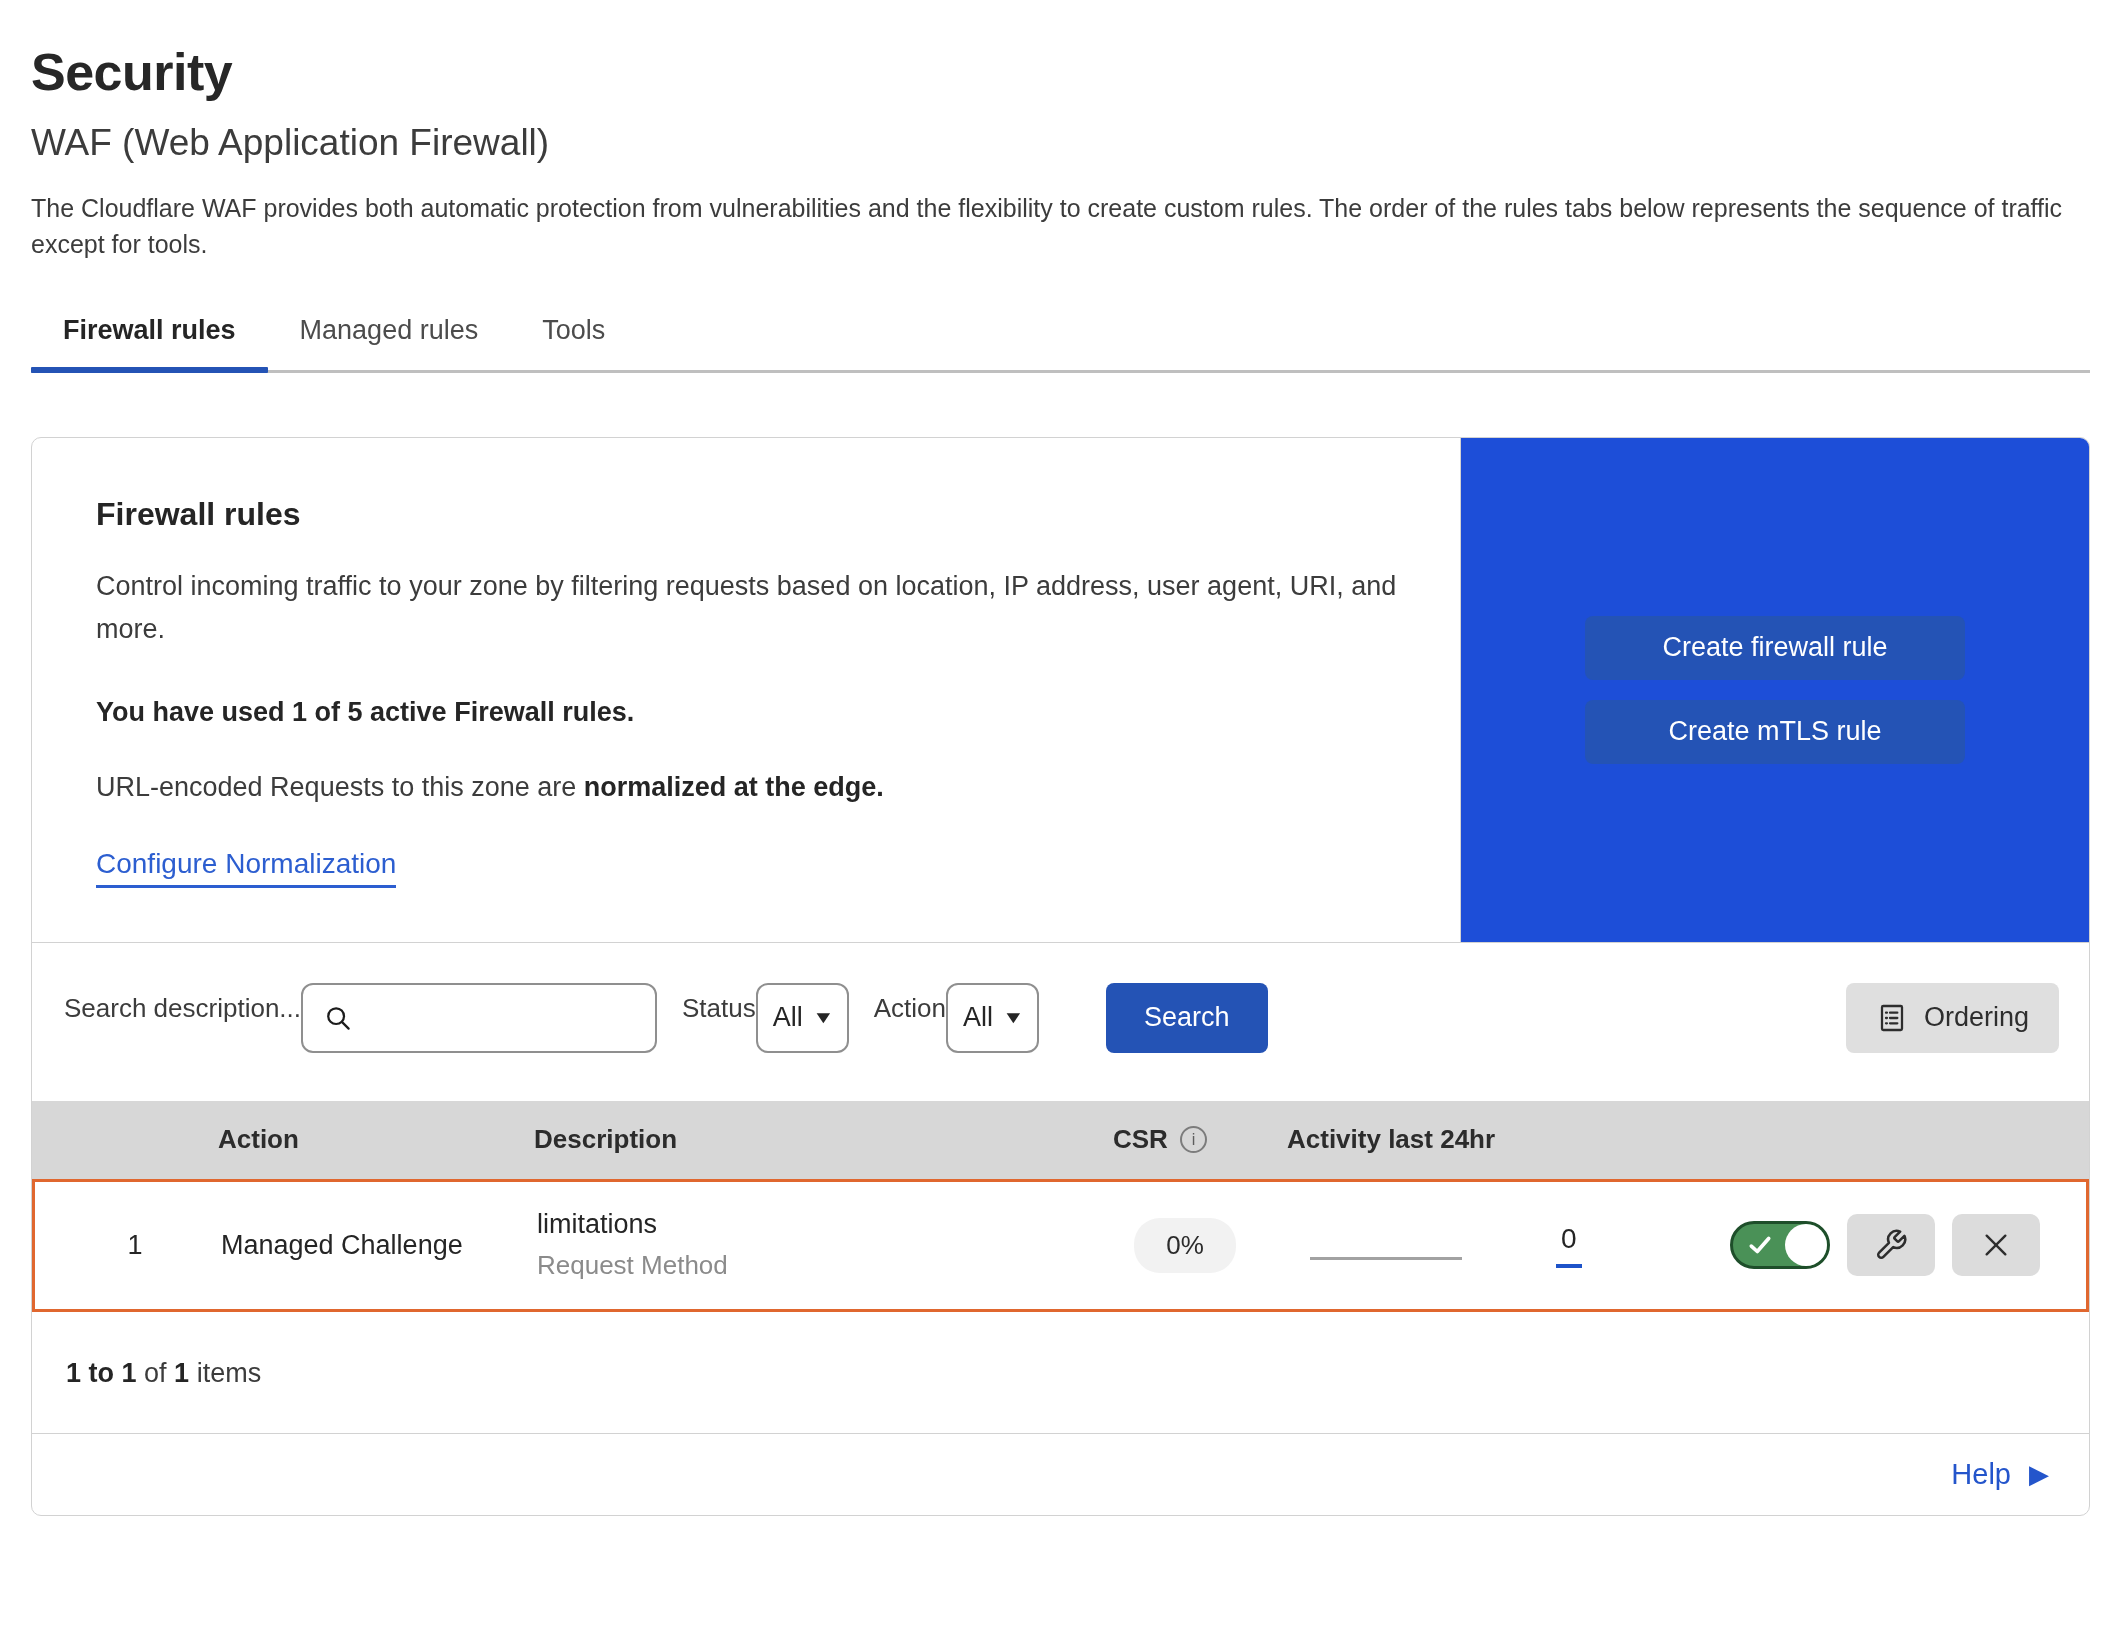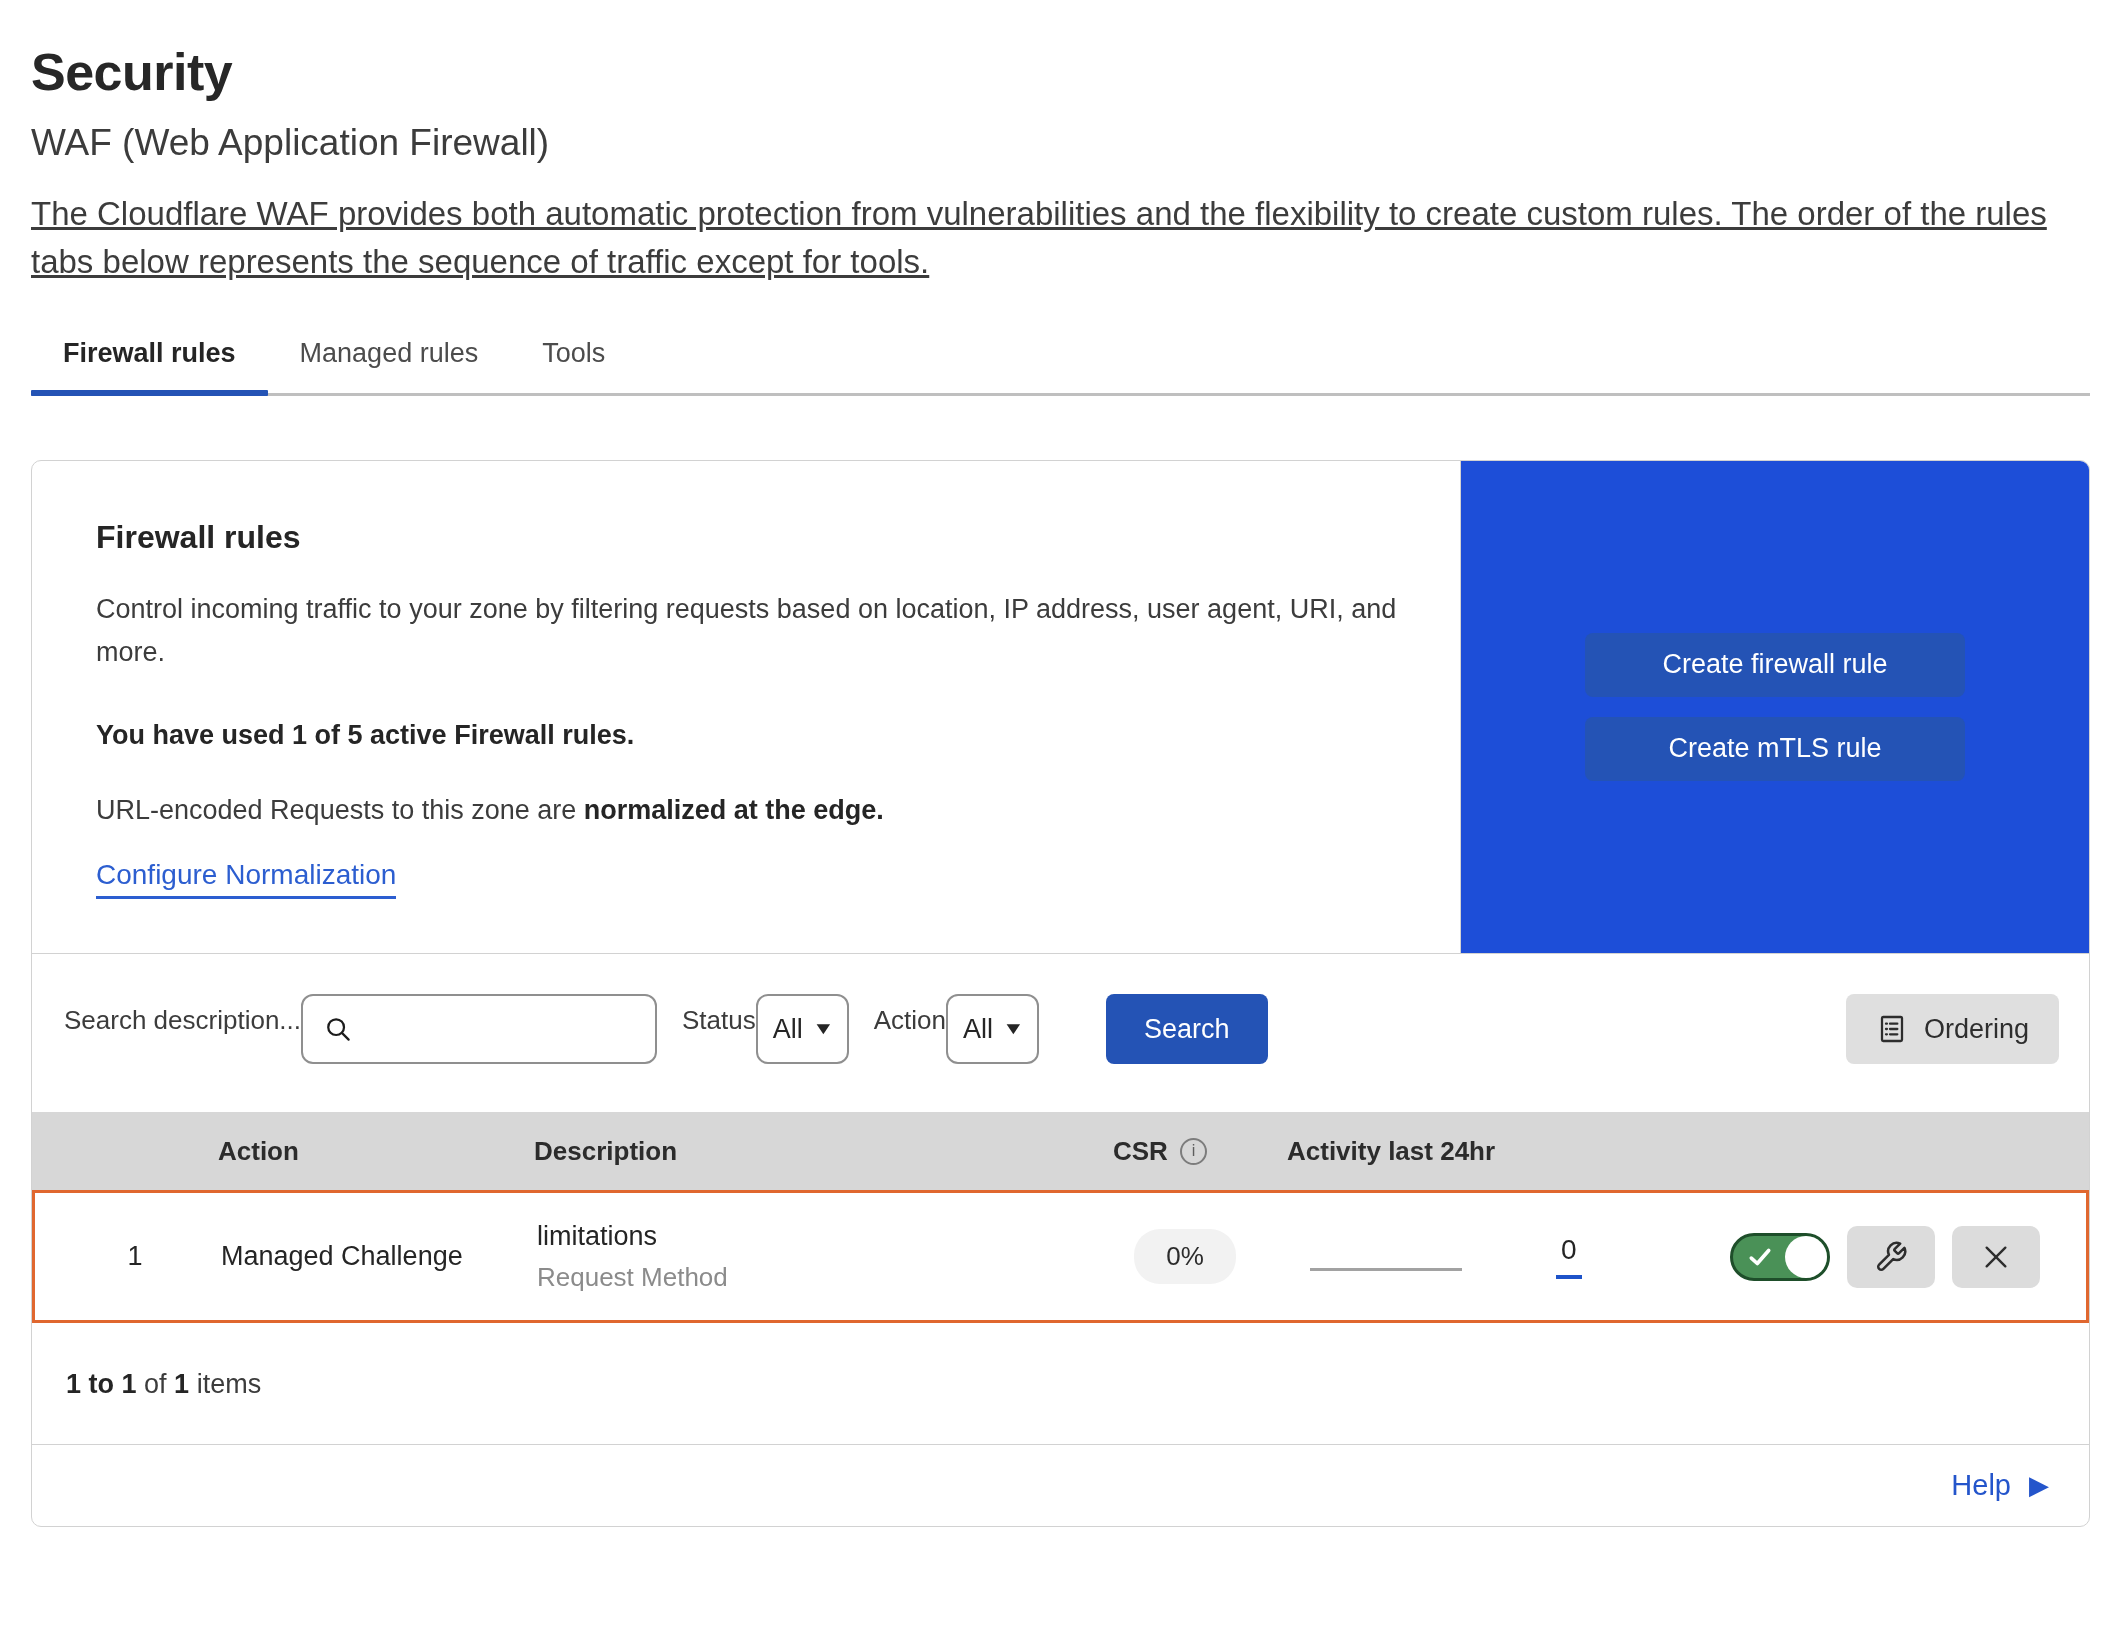--- a/index.html
+++ b/index.html
@@ -8,40 +8,40 @@
     width:2114px; height:1638px;
     font-family:"Liberation Sans", sans-serif;
     color:#2f2f2f;
     overflow:hidden;
   }
   .page { padding:26px 24px 0 31px; }
 
   
   .page-title { font-size:52px; font-weight:700; color:#272727; margin:16px 0 0; letter-spacing:-0.5px; }
   .page-subtitle { font-size:37px; font-weight:400; color:#3c3c3c; margin:20px 0 0; }
-  .page-desc { font-size:33px; line-height:1.45; color:#3c3c3c; margin:26px 0 0; max-width:2055px;text-decoration:underline; }
+  .page-desc { font-size:25px; line-height:1.45; color:#3c3c3c; margin:26px 0 0; max-width:2055px; }
 
   
   .tabs { display:flex; margin-top:52px; border-bottom:3px solid #bfbfbf; }
   .tab { position:relative; padding:0 32px 24px; font-size:27px; color:#4c4c4c; cursor:pointer; }
   .tab.active { font-weight:700; color:#252525; }
   .tab.active::after {
     content:""; position:absolute; left:0; right:0; bottom:-3px; height:6px;
     background:#2453b5; border-radius:1px;
   }
 
   
   .panel { margin-top:64px; width:2059px; border:1px solid #d2d2d2; border-radius:10px; overflow:hidden; background:#fff; }
 
   .card-top { display:flex; align-items:stretch; }
   .card-info { flex:1; padding:58px 60px 54px 64px; }
   .card-heading { font-size:32px; font-weight:700; color:#252525; margin:0; }
   .card-desc { font-size:27px; line-height:1.6; color:#3c3c3c; margin:32px 0 0; max-width:1310px; }
   .card-usage { font-size:27px; font-weight:700; color:#252525; margin:46px 0 0; }
-  .card-norm { font-size:27px; color:#3c3c3c; margin:44px 0 0; }
+  .card-norm { font-size:27px; color:#3c3c3c; margin:44px 0 12px; }
   .card-norm strong { color:#252525; }
   .norm-link { display:inline-block; margin-top:33px; font-size:28px; color:#2c5ed0;
     text-decoration:none; border-bottom:3px solid #2c5ed0; padding-bottom:5px; cursor:pointer; }
 
   .card-side { width:629px; background:#1d4ed8; border-left:1px solid #d2d2d2;
     display:flex; flex-direction:column; align-items:center; justify-content:center; gap:20px; }
   .btn-primary {
     width:380px; height:64px; background:#2453b5; color:#fff; font-size:27px;
     border:none; border-radius:8px; cursor:pointer; font-family:inherit;
   }

